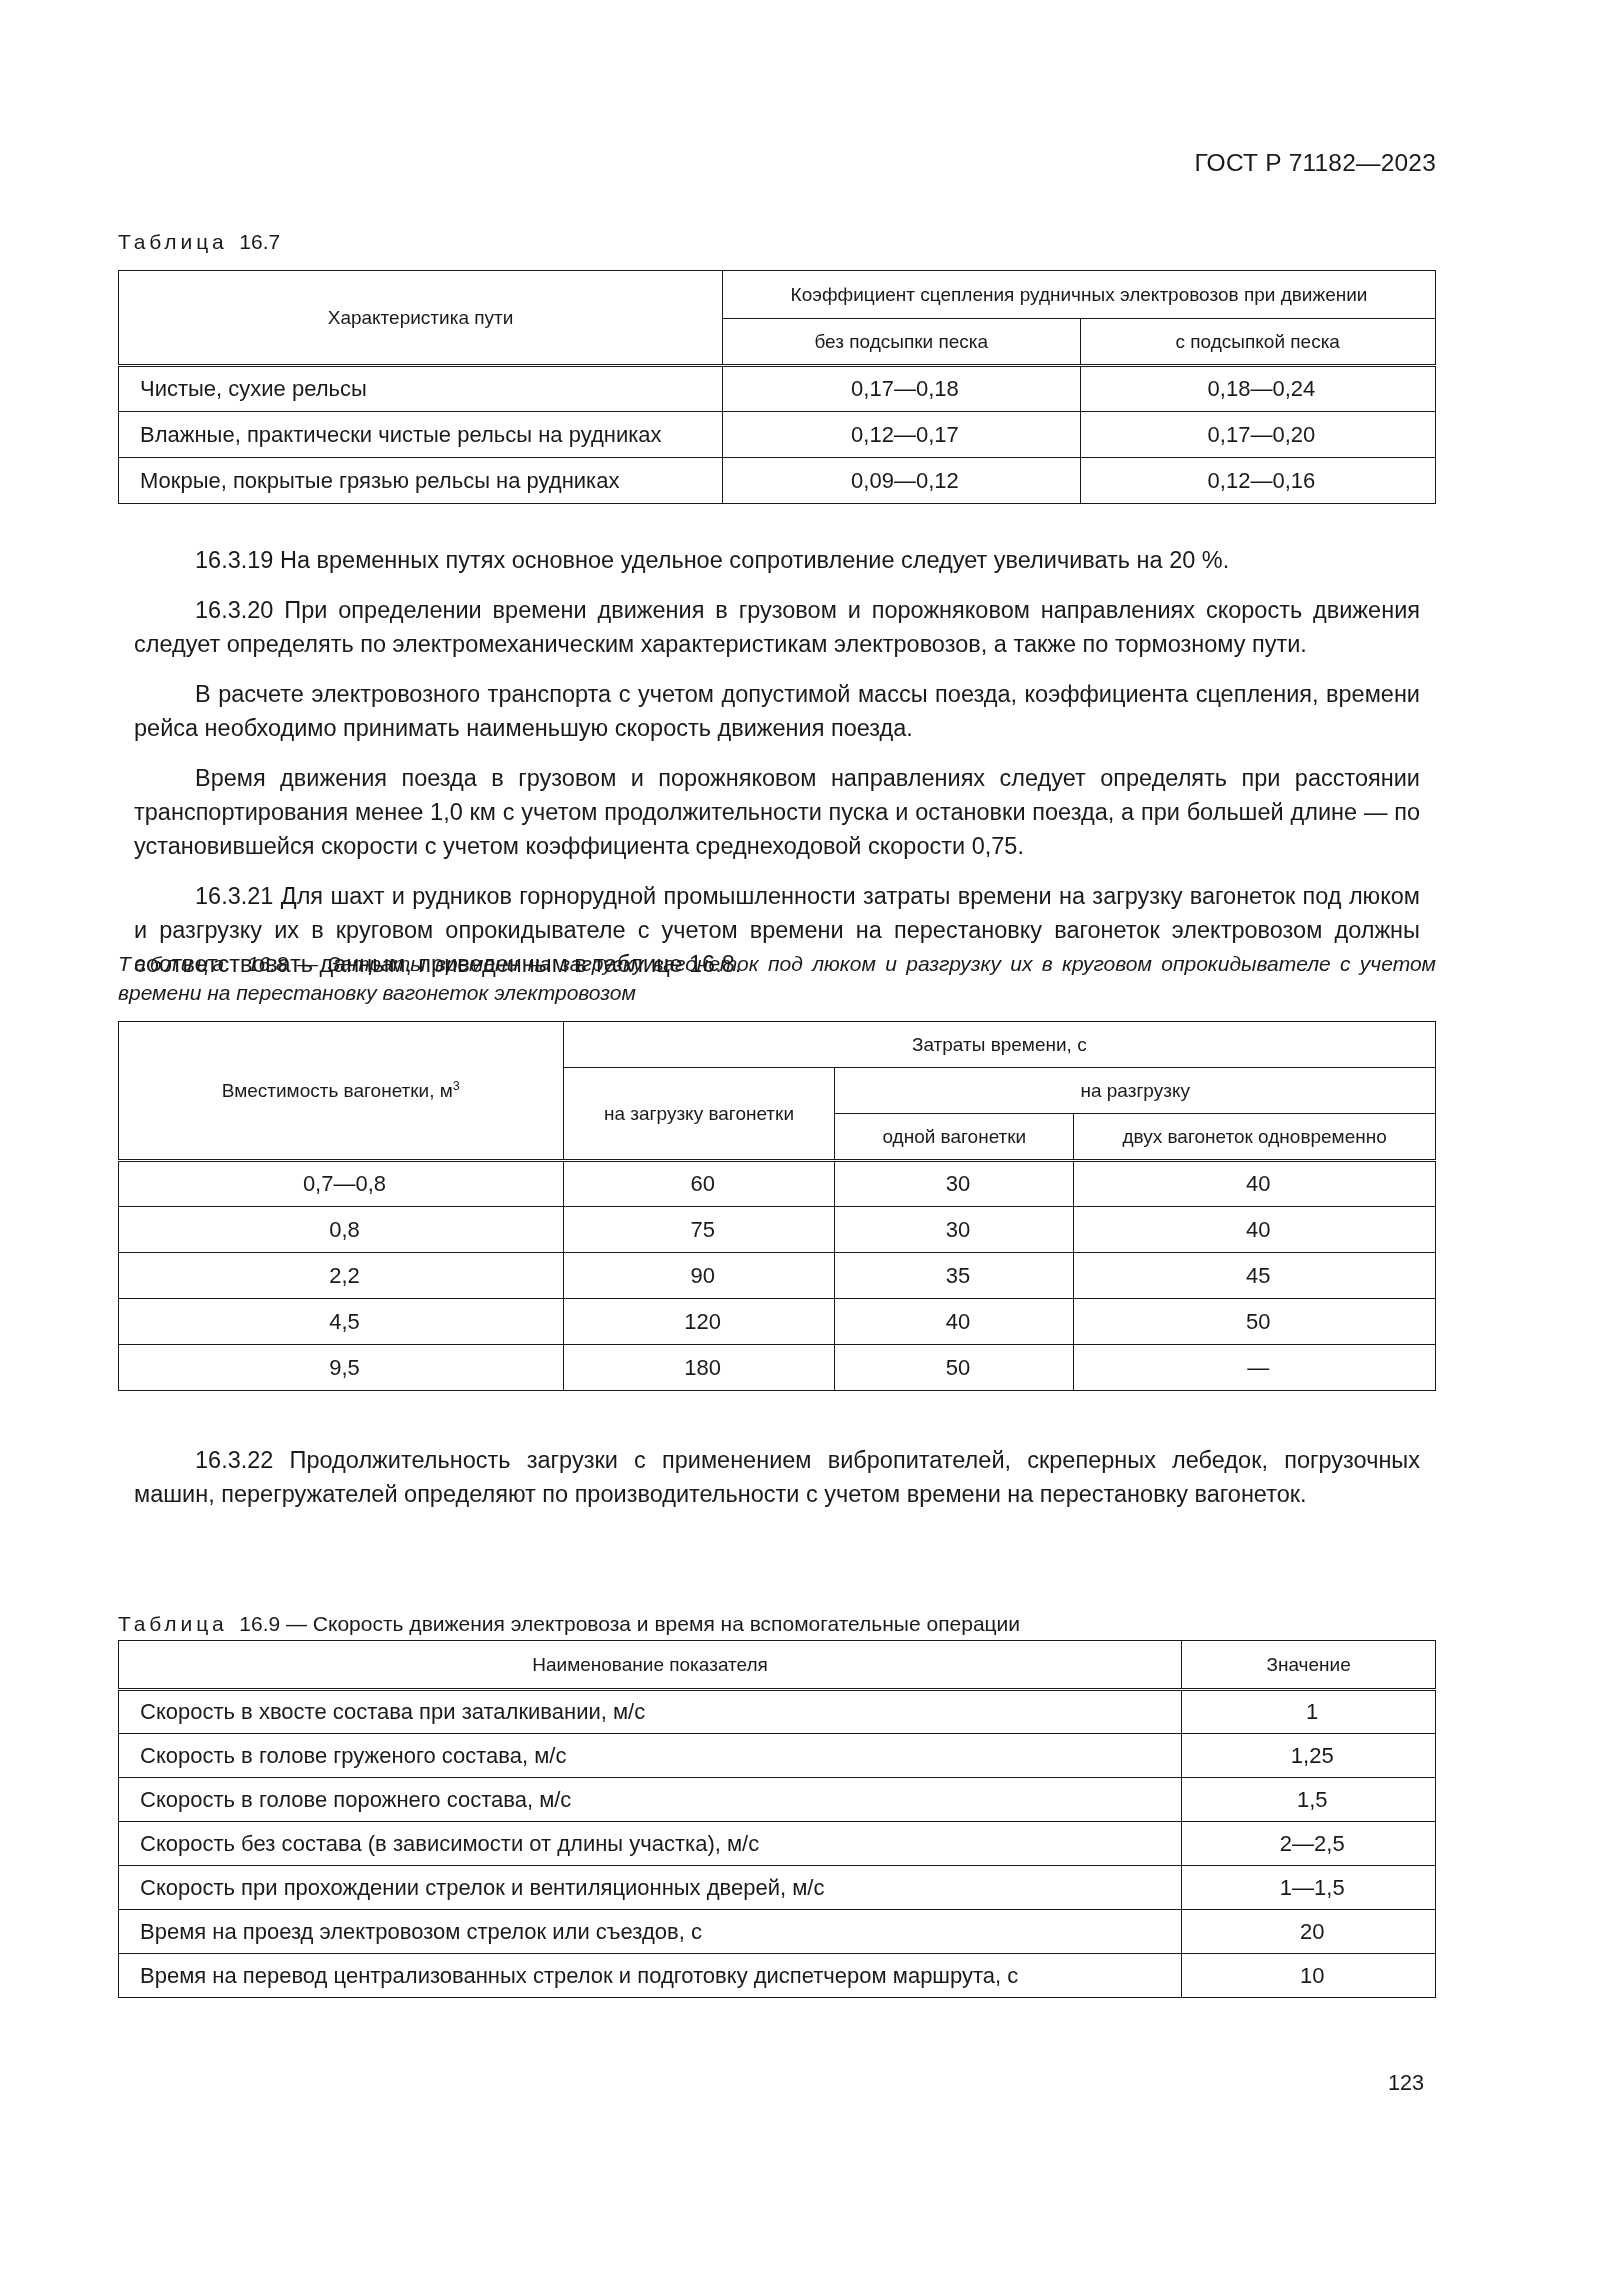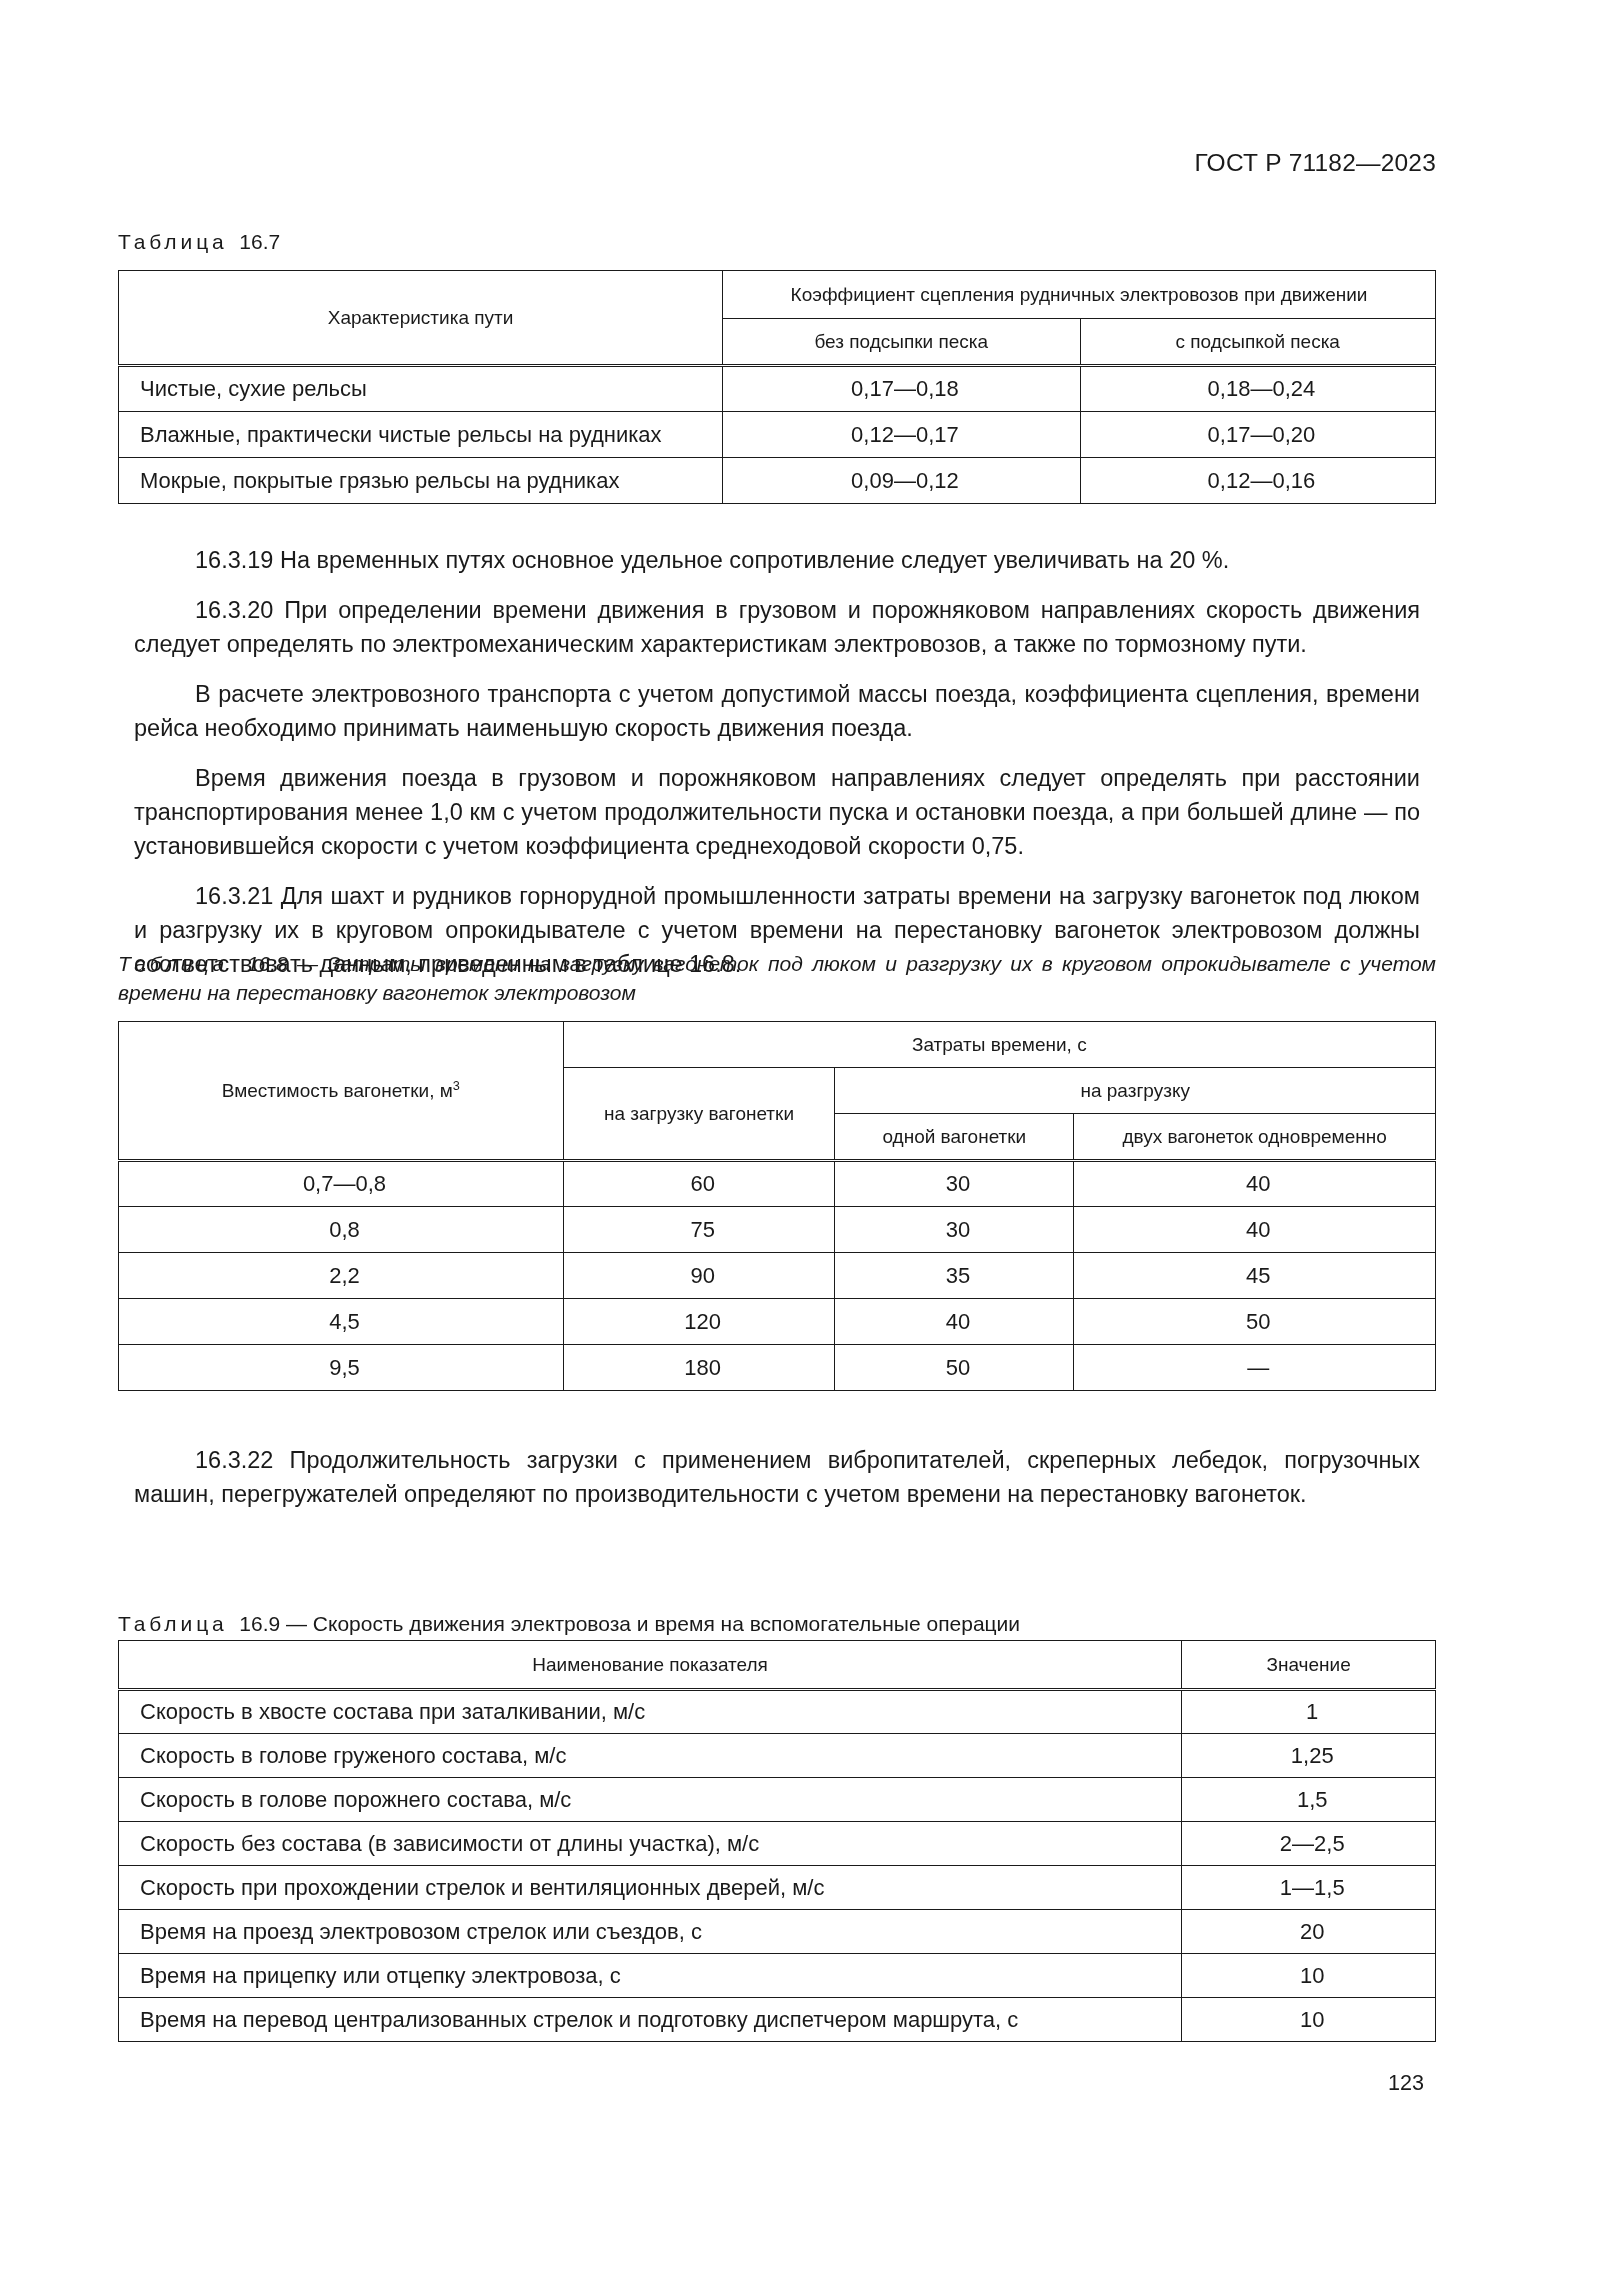--- a/index.html
+++ b/index.html
@@ -160,24 +160,20 @@
       </tr>
     <tr style="height:44px">
         <td>Скорость при прохождении стрелок и вентиляционных дверей, м/с</td>
         <td class="c">1—1,5</td>
       </tr>
     <tr style="height:44px">
         <td>Время на проезд электровозом стрелок или съездов, с</td>
         <td class="c">20</td>
       </tr>
     <tr style="height:44px">
-        <td>Время на прицепку или отцепку электровоза, с</td>
-        <td class="c">10</td>
-      </tr>
-    <tr style="height:44px">
         <td>Время на перевод централизованных стрелок и подготовку диспетчером маршрута, с</td>
         <td class="c">10</td>
       </tr>
   </tbody>
 </table>
 
 <div id="page-num" class="abs">123</div>
 
 
 </body></html>

